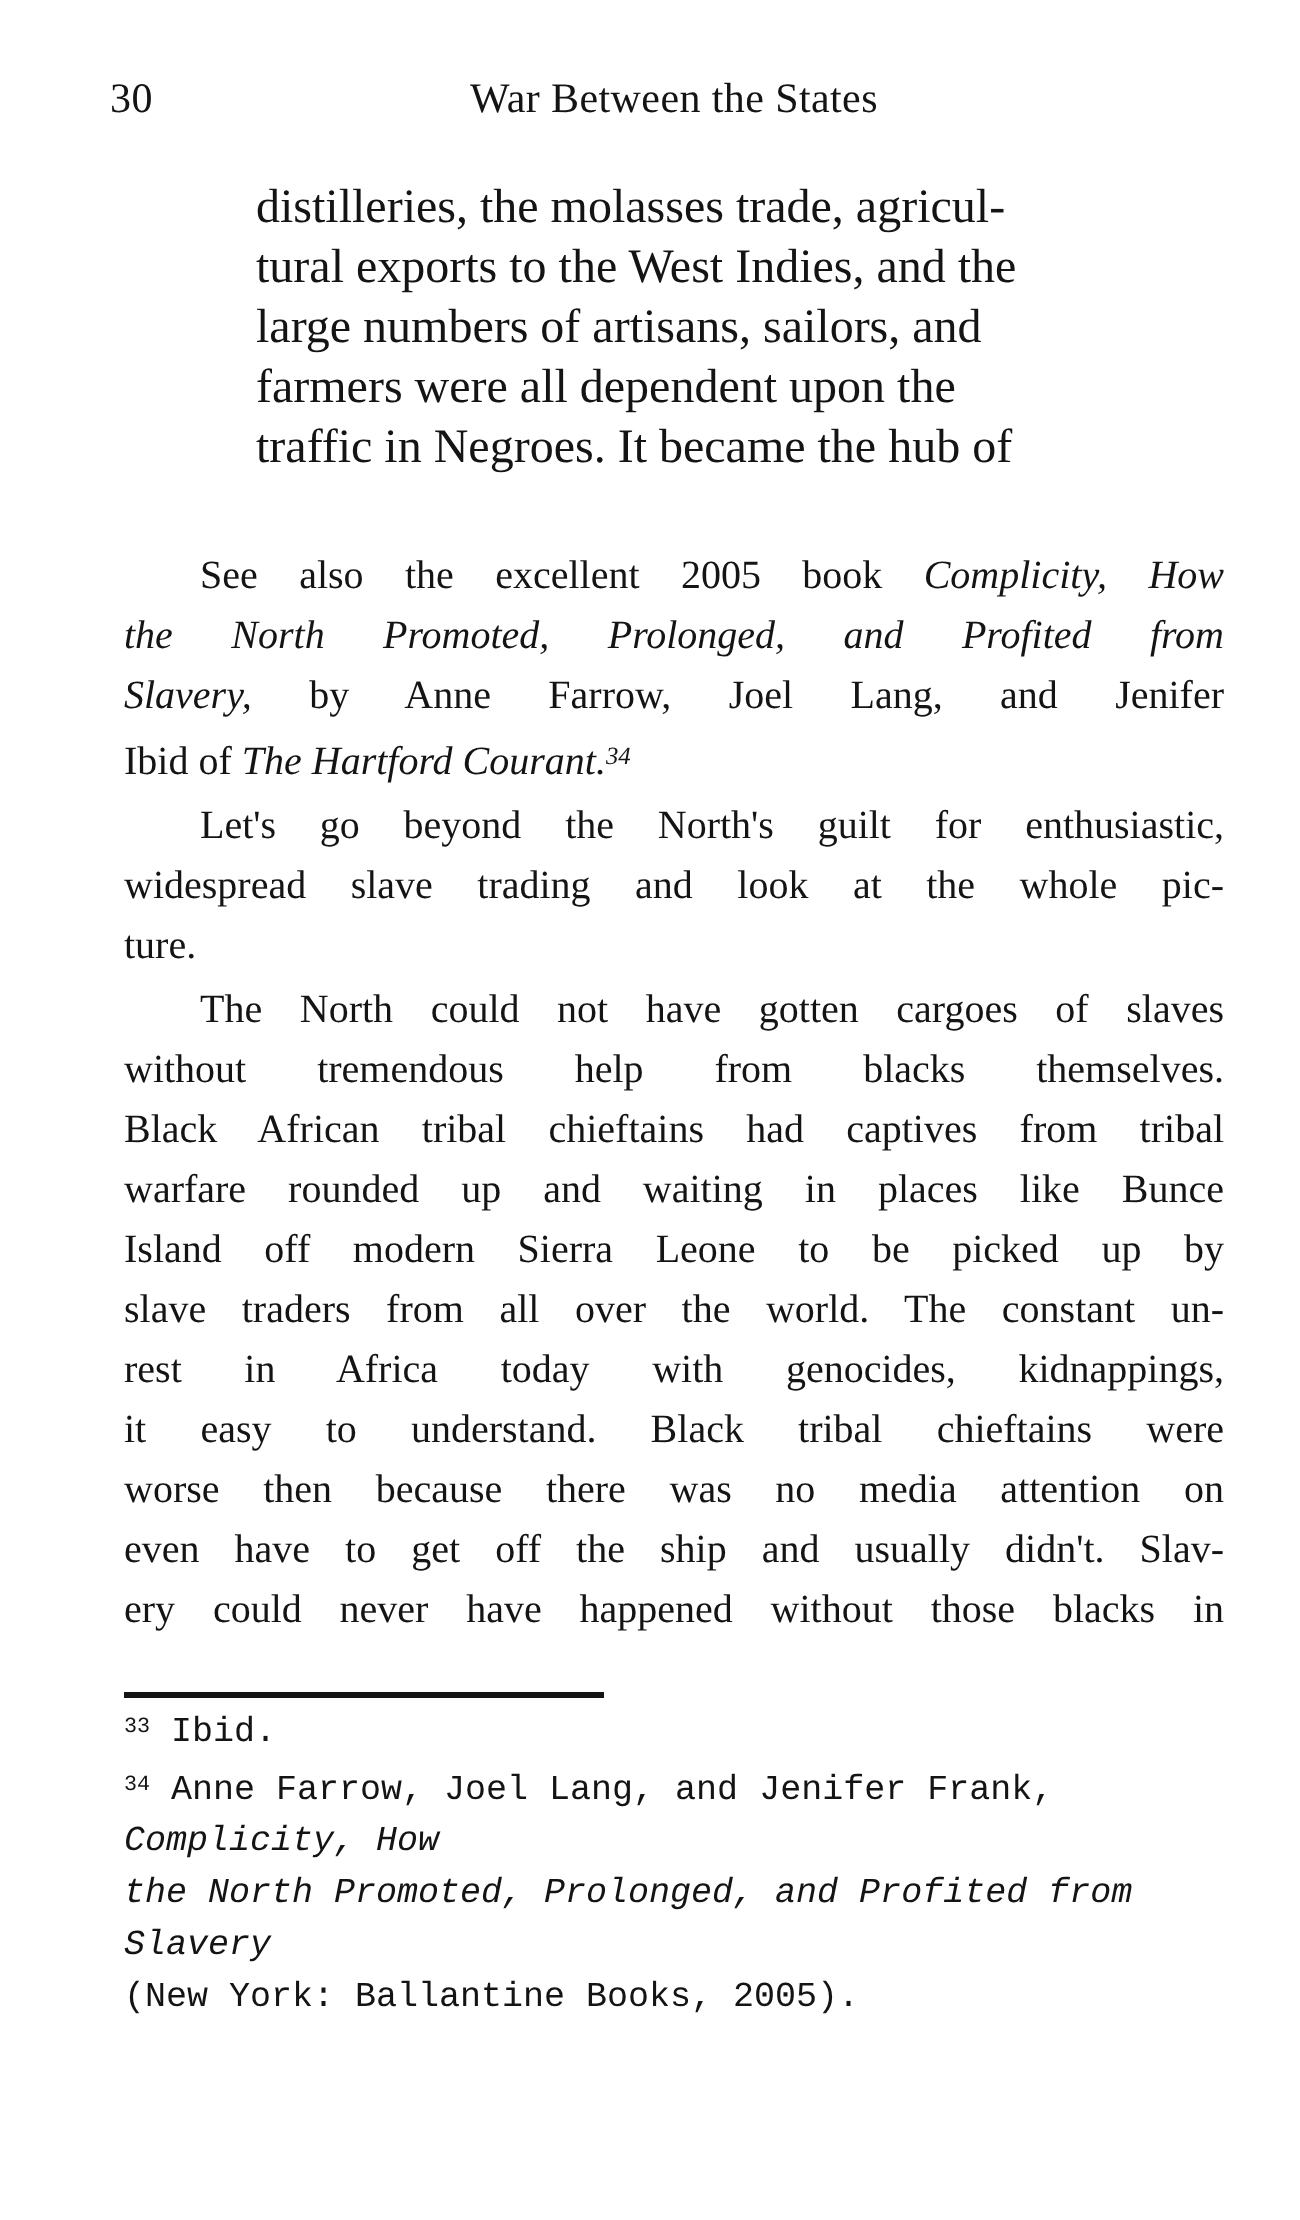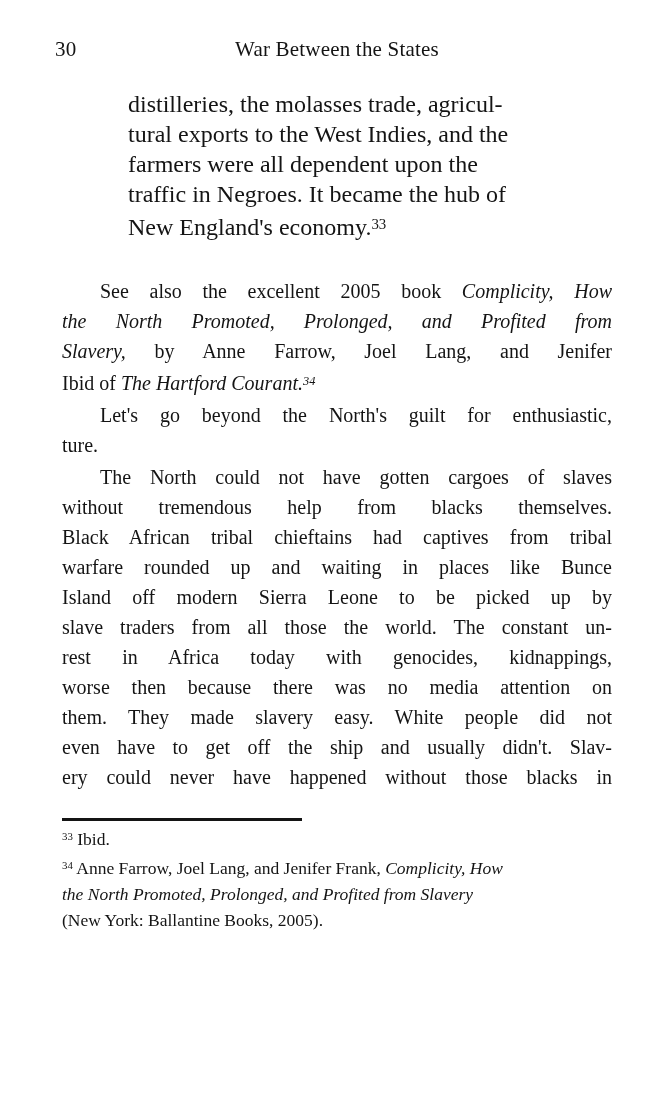--- a/index.html
+++ b/index.html
@@ -57,64 +57,65 @@
     letter-spacing: 0;
   }
   
   .footnote-rule {
     margin-top: 26px;
     width: 240px; height: 3px;
     background: #141414;
   }
   .footnotes {
     margin-top: 2px;
-    font-family: Liberation Serif, serif;
+    font-family: Liberation Mono, monospace;
     font-size: 17.5px;
     line-height: 26px;
   }
 </style>
 </head>
 <body>
 
 <div class="page">
 
   <div class="running-header">
     <span class="page-number">30</span>
     <div>War Between the States</div>
   </div>
 
   <div class="block-quote">
       <div class="line"><span>distilleries, the molasses trade, agricul-</span></div>
       <div class="line"><span>tural exports to the West Indies, and the</span></div>
+      <div class="line"><span>large numbers of artisans, sailors, and</span></div>
       <div class="line"><span>farmers were all dependent upon the</span></div>
       <div class="line"><span>traffic in Negroes. It became the hub of</span></div>
-      <div class="line"><span>New England's economy.</span><span class="sup">33</span></div>
     </div>
 
   <div class="body-text">
     <div class="para">
         <div class="line justify indent"><span>See also the excellent 2005 book </span><span class="i">Complicity, How</span></div>
         <div class="line justify"><span class="i">the North Promoted, Prolonged, and Profited from</span></div>
         <div class="line justify"><span class="i">Slavery,</span><span> by Anne Farrow, Joel Lang, and Jenifer</span></div>
         <div class="line"><span>Ibid of </span><span class="i">The Hartford Courant.</span><span class="sup i">34</span></div>
       </div>
     <div class="para">
         <div class="line justify indent"><span>Let's go beyond the North's guilt for enthusiastic,</span></div>
+        <div class="line justify"><span>widespread slave trading and look at the whole pic-</span></div>
         <div class="line"><span>ture.</span></div>
       </div>
     <div class="para">
         <div class="line justify indent"><span>The North could not have gotten cargoes of slaves</span></div>
         <div class="line justify"><span>without tremendous help from blacks themselves.</span></div>
         <div class="line justify"><span>Black African tribal chieftains had captives from tribal</span></div>
         <div class="line justify"><span>warfare rounded up and waiting in places like Bunce</span></div>
         <div class="line justify"><span>Island off modern Sierra Leone to be picked up by</span></div>
-        <div class="line justify"><span>slave traders from all those the world. The constant un-</span></div>
+        <div class="line justify"><span>slave traders from all over the world. The constant un-</span></div>
         <div class="line justify"><span>rest in Africa today with genocides, kidnappings,</span></div>
+        <div class="line justify"><span>it easy to understand. Black tribal chieftains were</span></div>
         <div class="line justify"><span>worse then because there was no media attention on</span></div>
-        <div class="line justify"><span>them. They made slavery easy. White people did not</span></div>
         <div class="line justify"><span>even have to get off the ship and usually didn't. Slav-</span></div>
         <div class="line justify"><span>ery could never have happened without those blacks in</span></div>
       </div>
   </div>
 
   <div class="footnote-rule"></div>
 
   <div class="footnotes">
       <div class="line"><span class="sup">33</span><span> Ibid.</span></div>
       <div class="line"><span class="sup">34</span><span> Anne Farrow, Joel Lang, and Jenifer Frank, </span><span class="i">Complicity, How</span></div>

